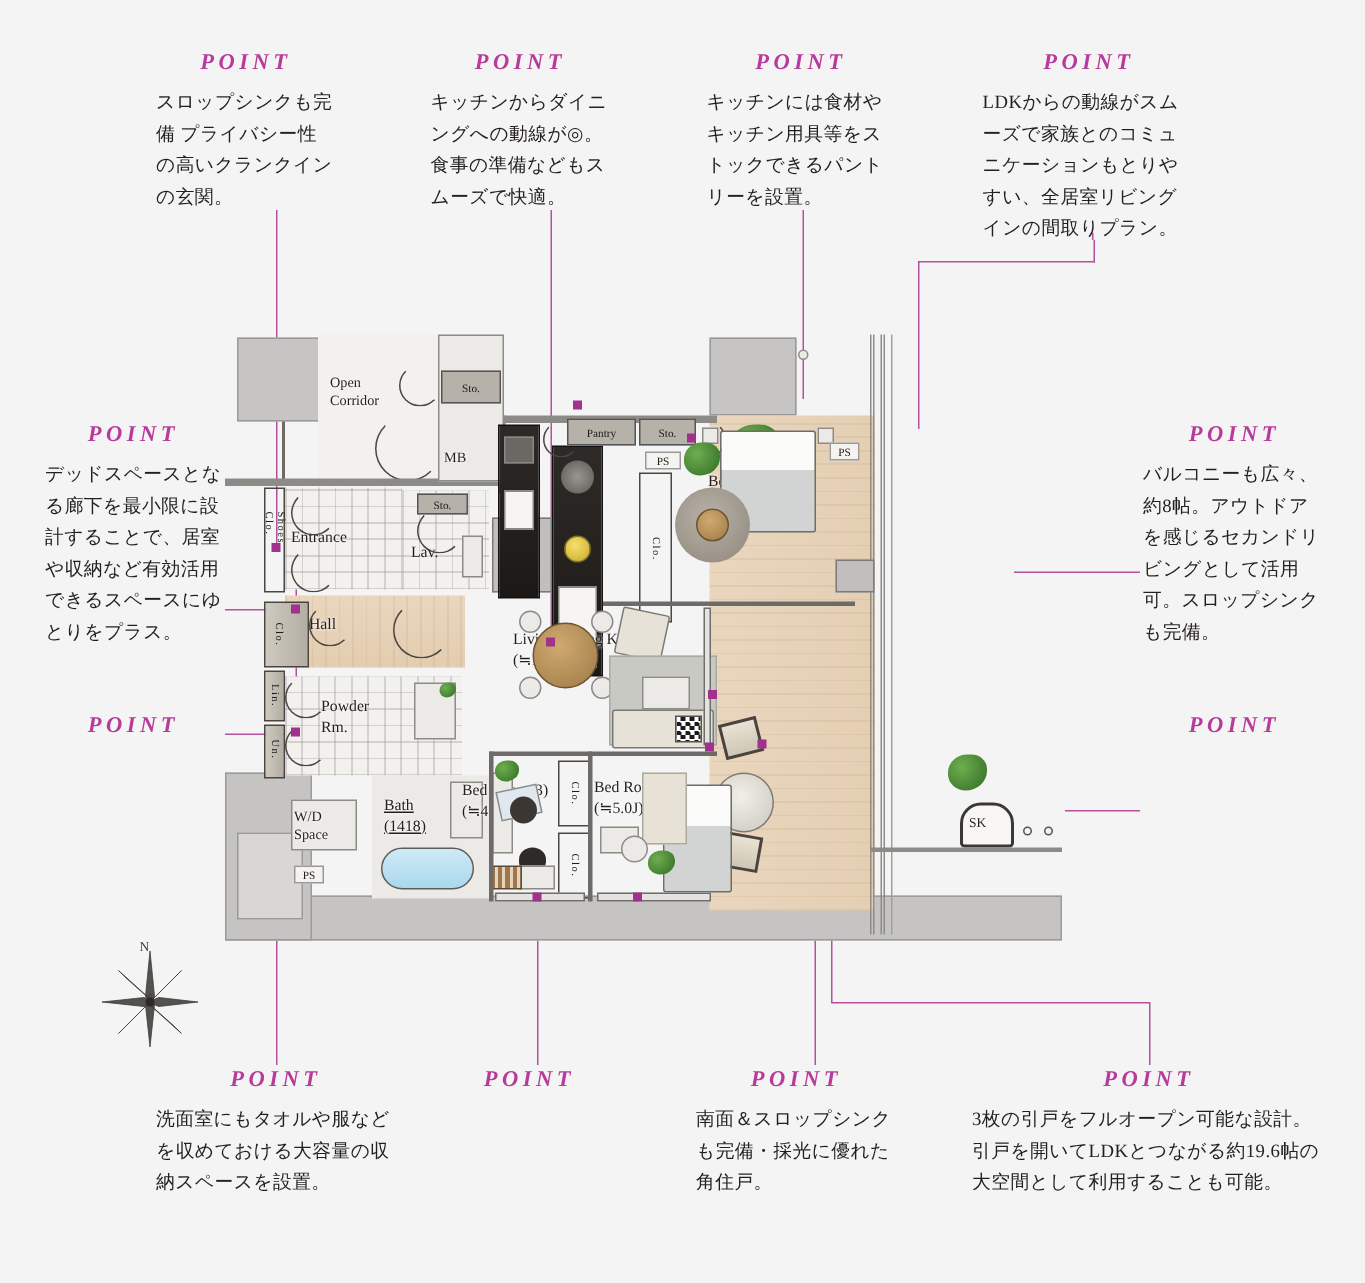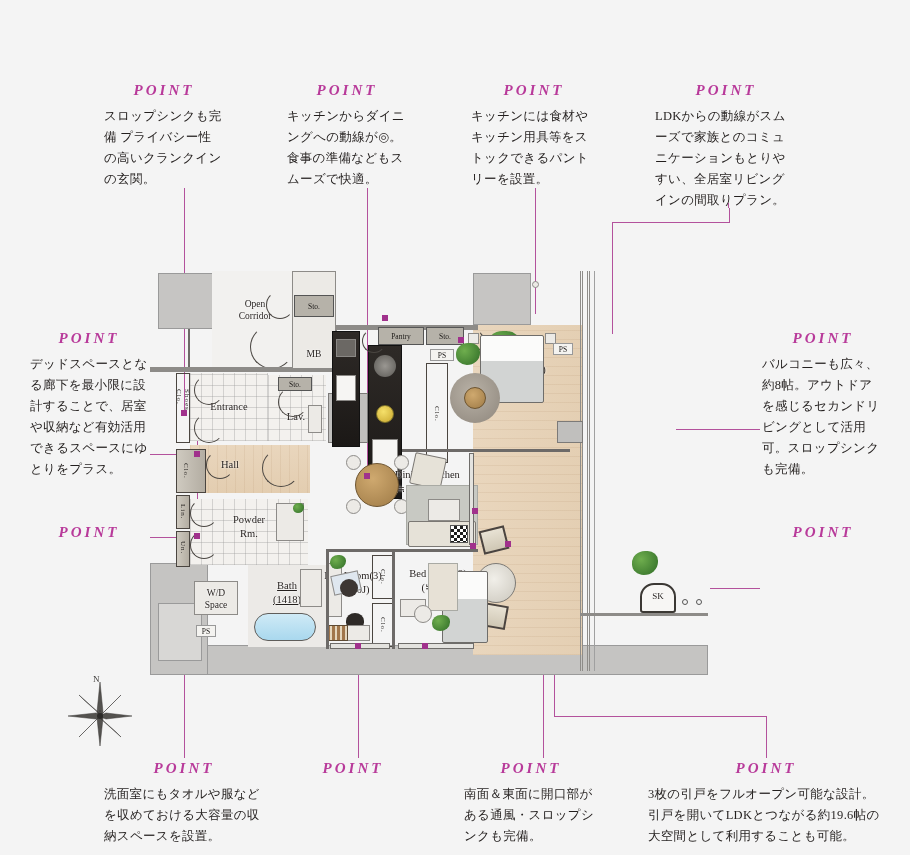--- a/index.html
+++ b/index.html
@@ -7,21 +7,21 @@
     margin: 0; padding: 0;
     background: #f4f4f4;
   }
   body {
     width: 910px; height: 855px;
     position: relative;
     font-family: "Liberation Serif", "DejaVu Serif", serif;
     color: #221e1c;
     overflow: hidden;
   }
-  #stage { position: absolute; inset: 0; margin-top: 48px; }
+  #stage { position: absolute; inset: 0; }
 
   
   .point-block { position: absolute; }
   .point-title {
     font-family: "Liberation Serif", serif;
     font-style: italic;
     font-weight: 700;
     letter-spacing: 3px;
     font-size: 15px;
     color: #b83a9a;
@@ -86,21 +86,21 @@
       #f3f1ee;
   }
   .wall {
     position: absolute;
     background: #6d6a68;
   }
   .room-lbl {
     position: absolute;
     font-size: 9.5px;
     line-height: 1.22;
-    text-align: center;
+    text-align: left;
     color: #241f1d;
     white-space: nowrap;
     font-family: "Liberation Serif", serif;
     text-shadow: 0 0 2px rgba(255,255,255,.85), 0 0 3px rgba(255,255,255,.7);
   }
   .room-lbl.big { font-size: 10.5px; }
   .box-lbl {
     position: absolute;
     border: 1px solid #555;
     background: #b6b2a9;
@@ -219,21 +219,21 @@
     <div class="point-title">POINT</div>
     <div class="point-body">洗面室にもタオルや服などを収めておける大容量の収納スペースを設置。</div>
   </div>
 
   <div class="point-block pt-center" style="left:288px; top:712px; width:130px;">
     <div class="point-title">POINT</div>
   </div>
 
   <div class="point-block pt-center" style="left:464px; top:712px; width:134px;">
     <div class="point-title">POINT</div>
-    <div class="point-body">南面＆東面に開口部がある通風・スロップシンクも完備。</div>
+    <div class="point-body">南面＆スロップシンクも完備・採光に優れた角住戸。</div>
   </div>
 
   <div class="point-block pt-center" style="left:648px; top:712px; width:236px;">
     <div class="point-title">POINT</div>
     <div class="point-body">3枚の引戸をフルオープン可能な設計。引戸を開いてLDKとつながる約19.6帖の大空間として利用することも可能。</div>
   </div>
 
   <div class="lead v" style="left:184px; top:140px; height:225px;"></div>
   <div class="lead v" style="left:367px; top:140px; height:288px;"></div>
   <div class="lead v" style="left:535px; top:140px; height:126px;"></div>

